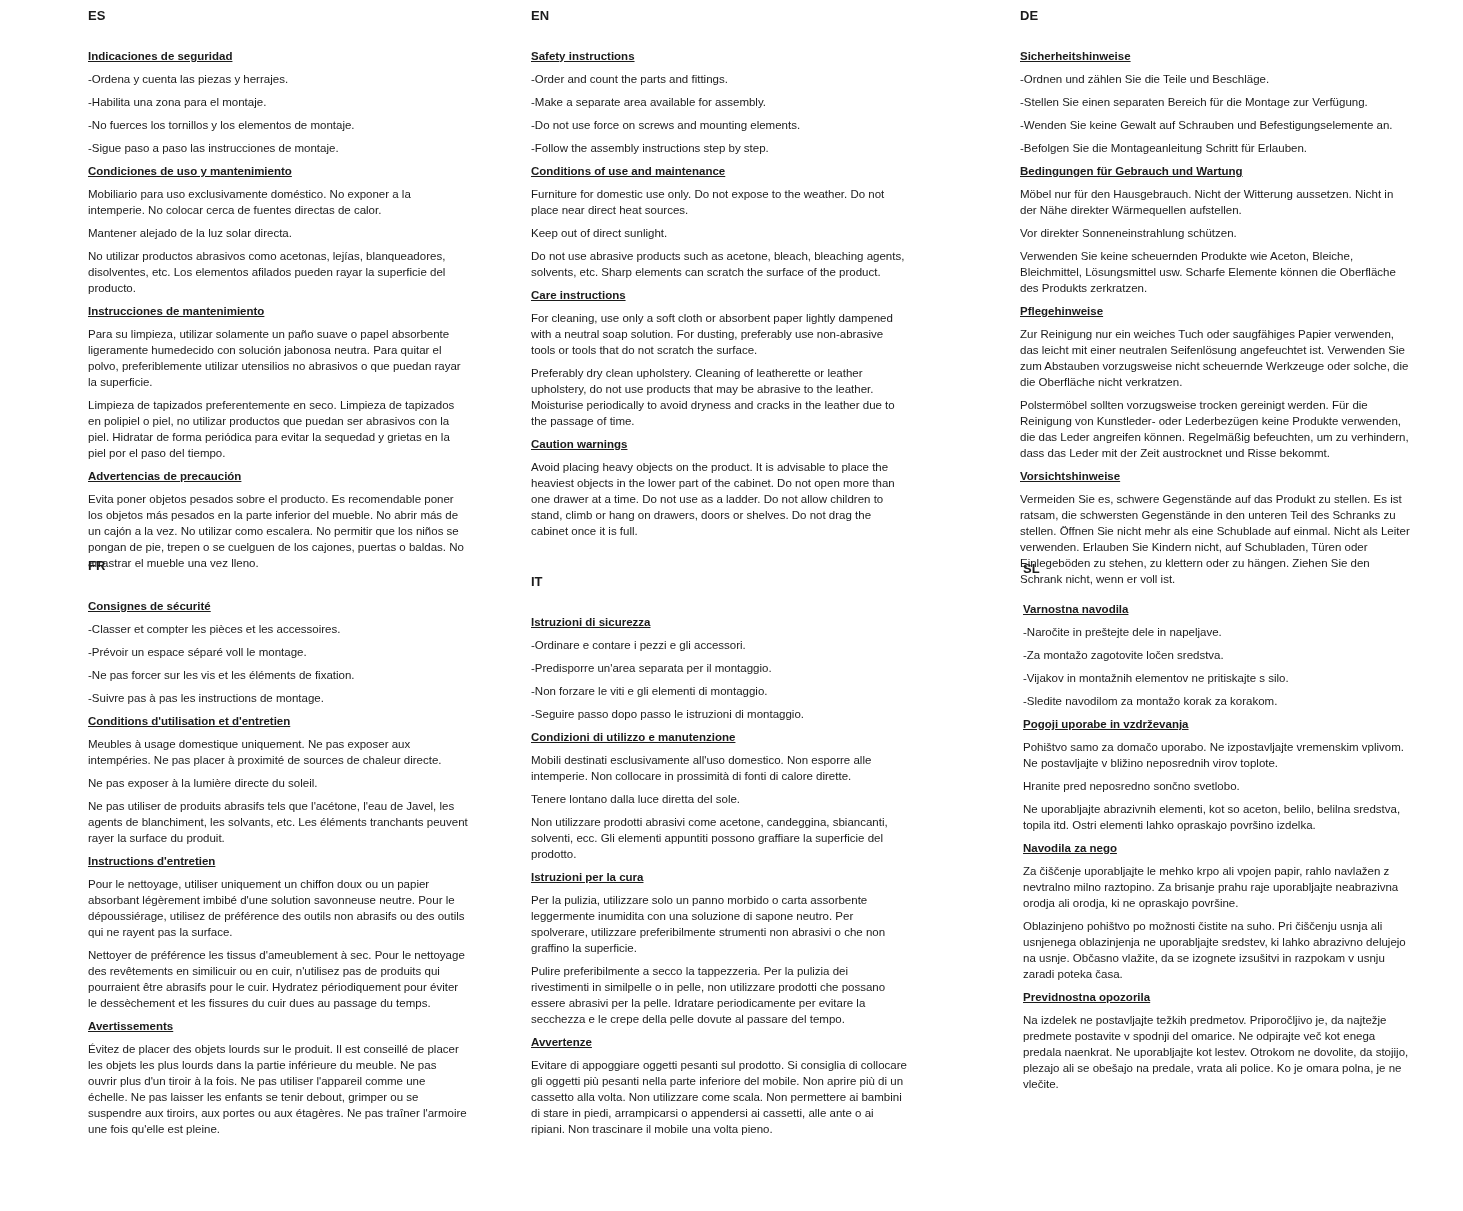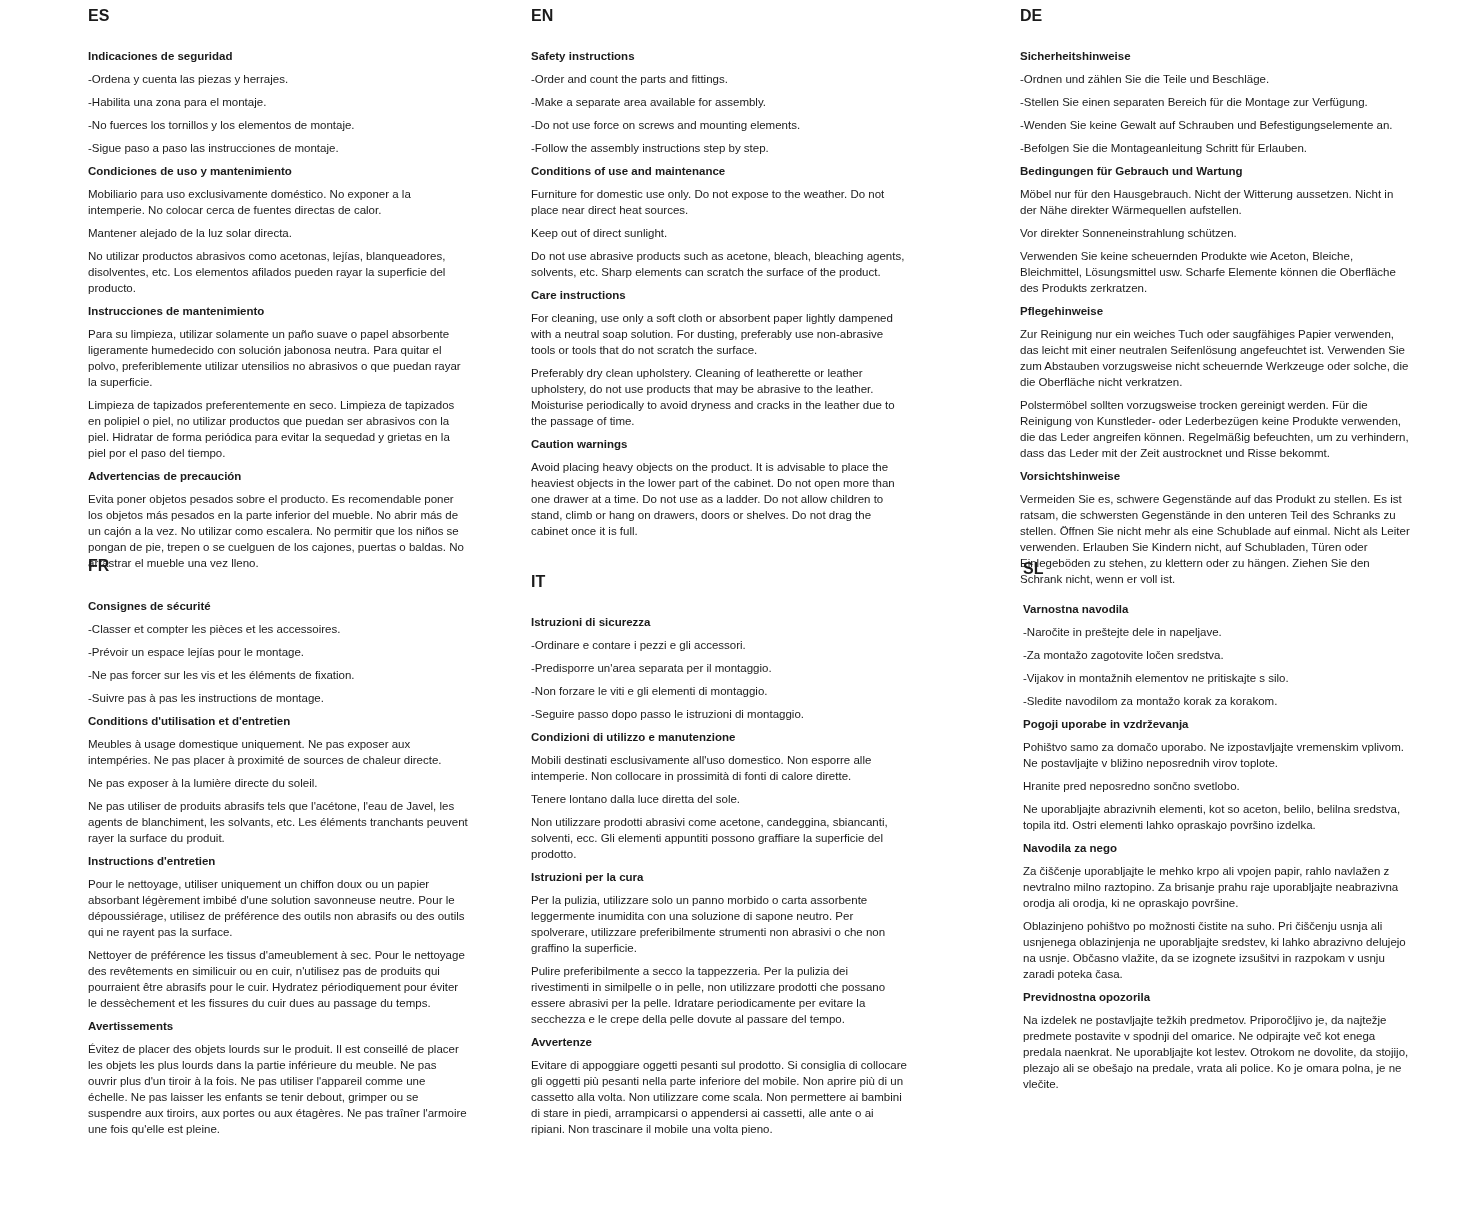--- a/index.html
+++ b/index.html
@@ -13,32 +13,33 @@
     height: 1211px;
     background: #ffffff;
     font-family: "Liberation Sans", sans-serif;
     color: #1b1b1b;
     overflow: hidden;
   }
   .col {
     position: absolute;
   }
   .lang-code {
-    font-size: 16px;
+    font-size: 13px;
     font-weight: bold;
     margin: 0 0 24px 0;
     line-height: 16px;
   }
   .blocks p {
     font-size: 11.5px;
     line-height: 16px;
     margin: 0 0 7px 0;
   }
   .blocks p.heading {
     font-weight: bold;
+    text-decoration: underline;
     margin-top: 2px;
   }
 </style>
 </head>
 <body>
 
 <div class="page">
 
   <section class="col" style="left:88px; top:8px; width:380px;">
     <p class="lang-code">ES</p>
@@ -98,21 +99,21 @@
         <p class="heading">Vorsichtshinweise</p>
         <p class="para">Vermeiden Sie es, schwere Gegenstände auf das Produkt zu stellen. Es ist ratsam, die schwersten Gegenstände in den unteren Teil des Schranks zu stellen. Öffnen Sie nicht mehr als eine Schublade auf einmal. Nicht als Leiter verwenden. Erlauben Sie Kindern nicht, auf Schubladen, Türen oder Einlegeböden zu stehen, zu klettern oder zu hängen. Ziehen Sie den Schrank nicht, wenn er voll ist.</p>
       </div>
   </section>
 
   <section class="col" style="left:88px; top:558px; width:380px;">
     <p class="lang-code">FR</p>
     <div class="blocks">
         <p class="heading">Consignes de sécurité</p>
         <p class="para">-Classer et compter les pièces et les accessoires.</p>
-        <p class="para">-Prévoir un espace lejías pour le montage.</p>
+        <p class="para">-Prévoir un espace séparé voll le montage.</p>
         <p class="para">-Ne pas forcer sur les vis et les éléments de fixation.</p>
         <p class="para">-Suivre pas à pas les instructions de montage.</p>
         <p class="heading">Conditions d'utilisation et d'entretien</p>
         <p class="para">Meubles à usage domestique uniquement. Ne pas exposer aux intempéries. Ne pas placer à proximité de sources de chaleur directe.</p>
         <p class="para">Ne pas exposer à la lumière directe du soleil.</p>
         <p class="para">Ne pas utiliser de produits abrasifs tels que l'acétone, l'eau de Javel, les agents de blanchiment, les solvants, etc. Les éléments tranchants peuvent rayer la surface du produit.</p>
         <p class="heading">Instructions d'entretien</p>
         <p class="para">Pour le nettoyage, utiliser uniquement un chiffon doux ou un papier absorbant légèrement imbibé d'une solution savonneuse neutre. Pour le dépoussiérage, utilisez de préférence des outils non abrasifs ou des outils qui ne rayent pas la surface.</p>
         <p class="para">Nettoyer de préférence les tissus d'ameublement à sec. Pour le nettoyage des revêtements en similicuir ou en cuir, n'utilisez pas de produits qui pourraient être abrasifs pour le cuir. Hydratez périodiquement pour éviter le dessèchement et les fissures du cuir dues au passage du temps.</p>
         <p class="heading">Avertissements</p>

